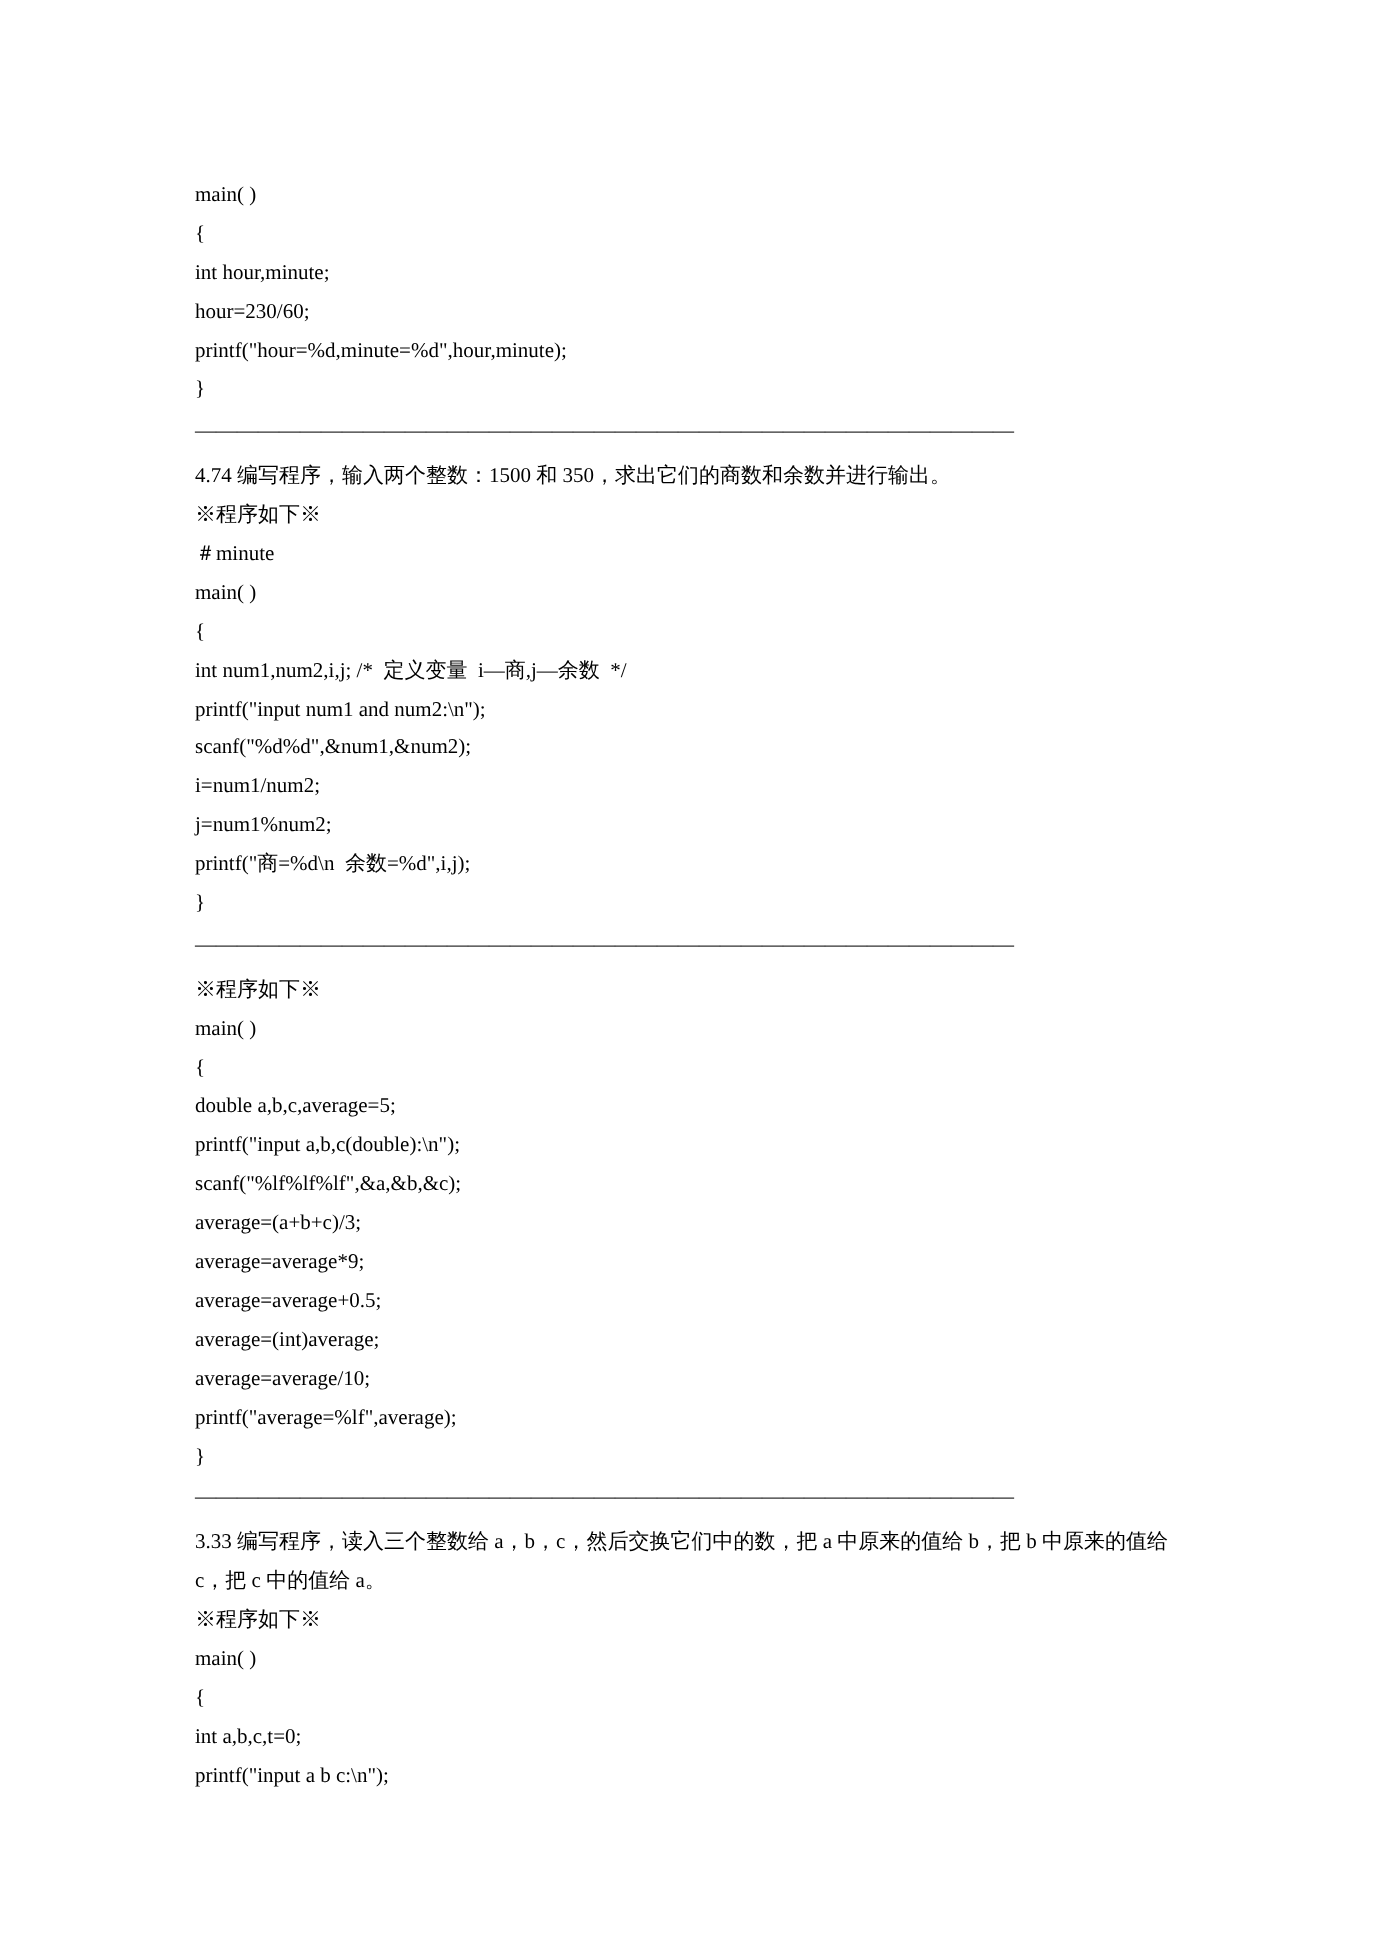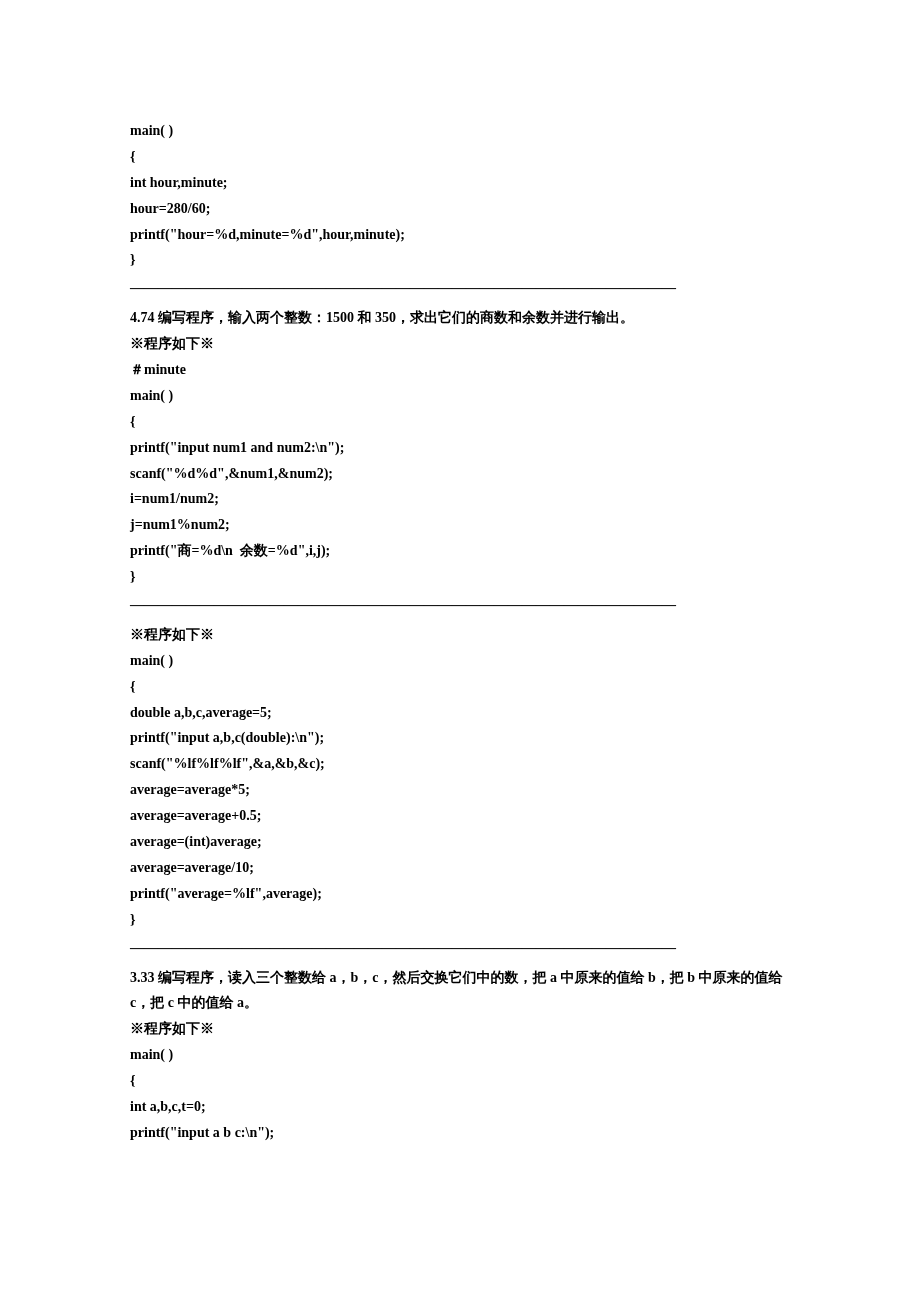--- a/index.html
+++ b/index.html
@@ -11,57 +11,58 @@
     color: #000000;
     width: 920px;
     line-height: 1.85;
   }
   .page {
     padding: 118px 130px 80px 130px;
   }
   .line {
     white-space: pre-wrap;
     word-break: break-word;
-    font-weight: bold;
   }
   .hr-line {
     padding-top: 2px;
     padding-bottom: 4px;
   }
 </style>
 </head>
 <body>
 
 <div class="page">
   <div class="line">main( )</div>
   <div class="line">{</div>
   <div class="line">int hour,minute;</div>
-  <div class="line">hour=280/60;</div>
+  <div class="line">hour=230/60;</div>
   <div class="line">printf("hour=%d,minute=%d",hour,minute);</div>
   <div class="line">}</div>
   <div class="line hr-line">———————————————————————————————————————</div>
   <div class="line">4.74 编写程序，输入两个整数：1500 和 350，求出它们的商数和余数并进行输出。</div>
   <div class="line">※程序如下※</div>
   <div class="line">＃minute</div>
   <div class="line">main( )</div>
   <div class="line">{</div>
+  <div class="line">int num1,num2,i,j; /*  定义变量  i—商,j—余数  */</div>
   <div class="line">printf("input num1 and num2:\n");</div>
   <div class="line">scanf("%d%d",&amp;num1,&amp;num2);</div>
   <div class="line">i=num1/num2;</div>
   <div class="line">j=num1%num2;</div>
   <div class="line">printf("商=%d\n  余数=%d",i,j);</div>
   <div class="line">}</div>
   <div class="line hr-line">———————————————————————————————————————</div>
   <div class="line">※程序如下※</div>
   <div class="line">main( )</div>
   <div class="line">{</div>
   <div class="line">double a,b,c,average=5;</div>
   <div class="line">printf("input a,b,c(double):\n");</div>
   <div class="line">scanf("%lf%lf%lf",&amp;a,&amp;b,&amp;c);</div>
-  <div class="line">average=average*5;</div>
+  <div class="line">average=(a+b+c)/3;</div>
+  <div class="line">average=average*9;</div>
   <div class="line">average=average+0.5;</div>
   <div class="line">average=(int)average;</div>
   <div class="line">average=average/10;</div>
   <div class="line">printf("average=%lf",average);</div>
   <div class="line">}</div>
   <div class="line hr-line">———————————————————————————————————————</div>
   <div class="line">3.33 编写程序，读入三个整数给 a，b，c，然后交换它们中的数，把 a 中原来的值给 b，把 b 中原来的值给 c，把 c 中的值给 a。</div>
   <div class="line">※程序如下※</div>
   <div class="line">main( )</div>
   <div class="line">{</div>

